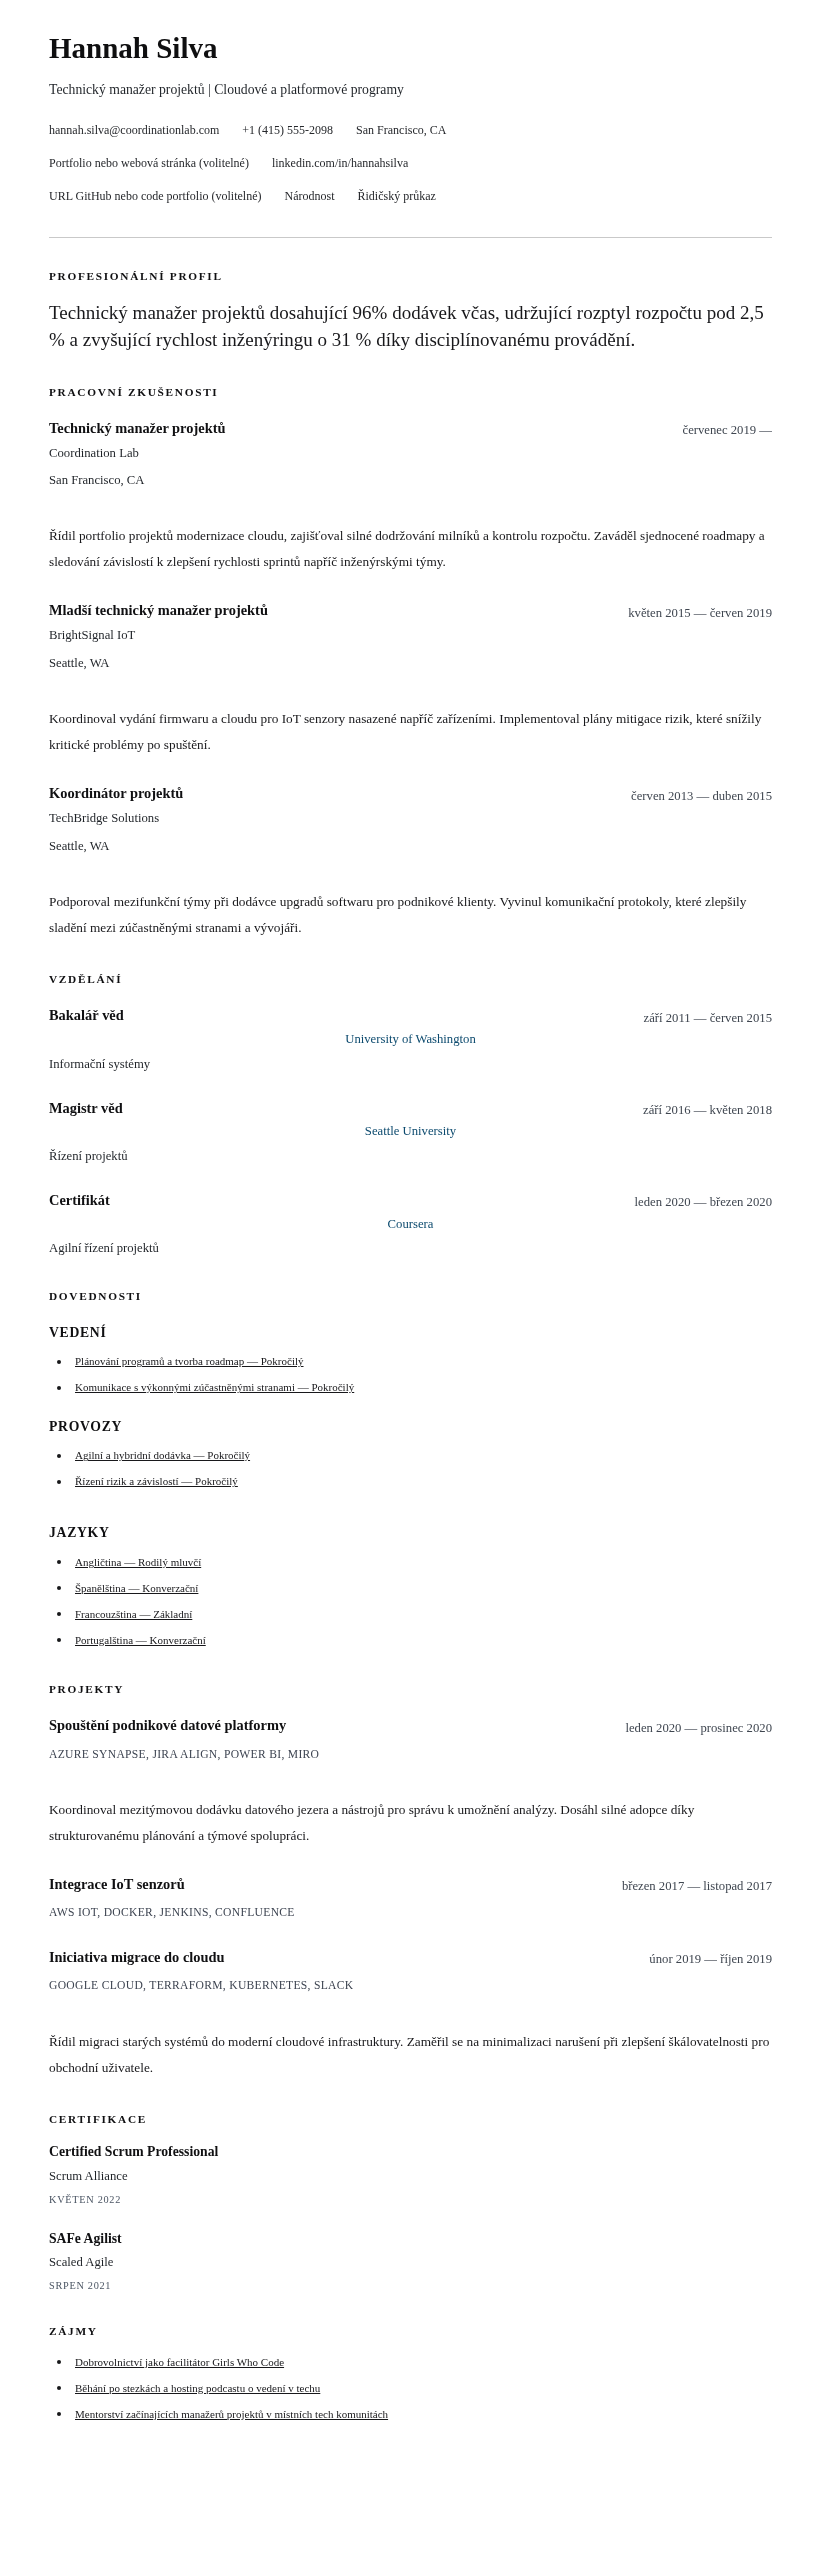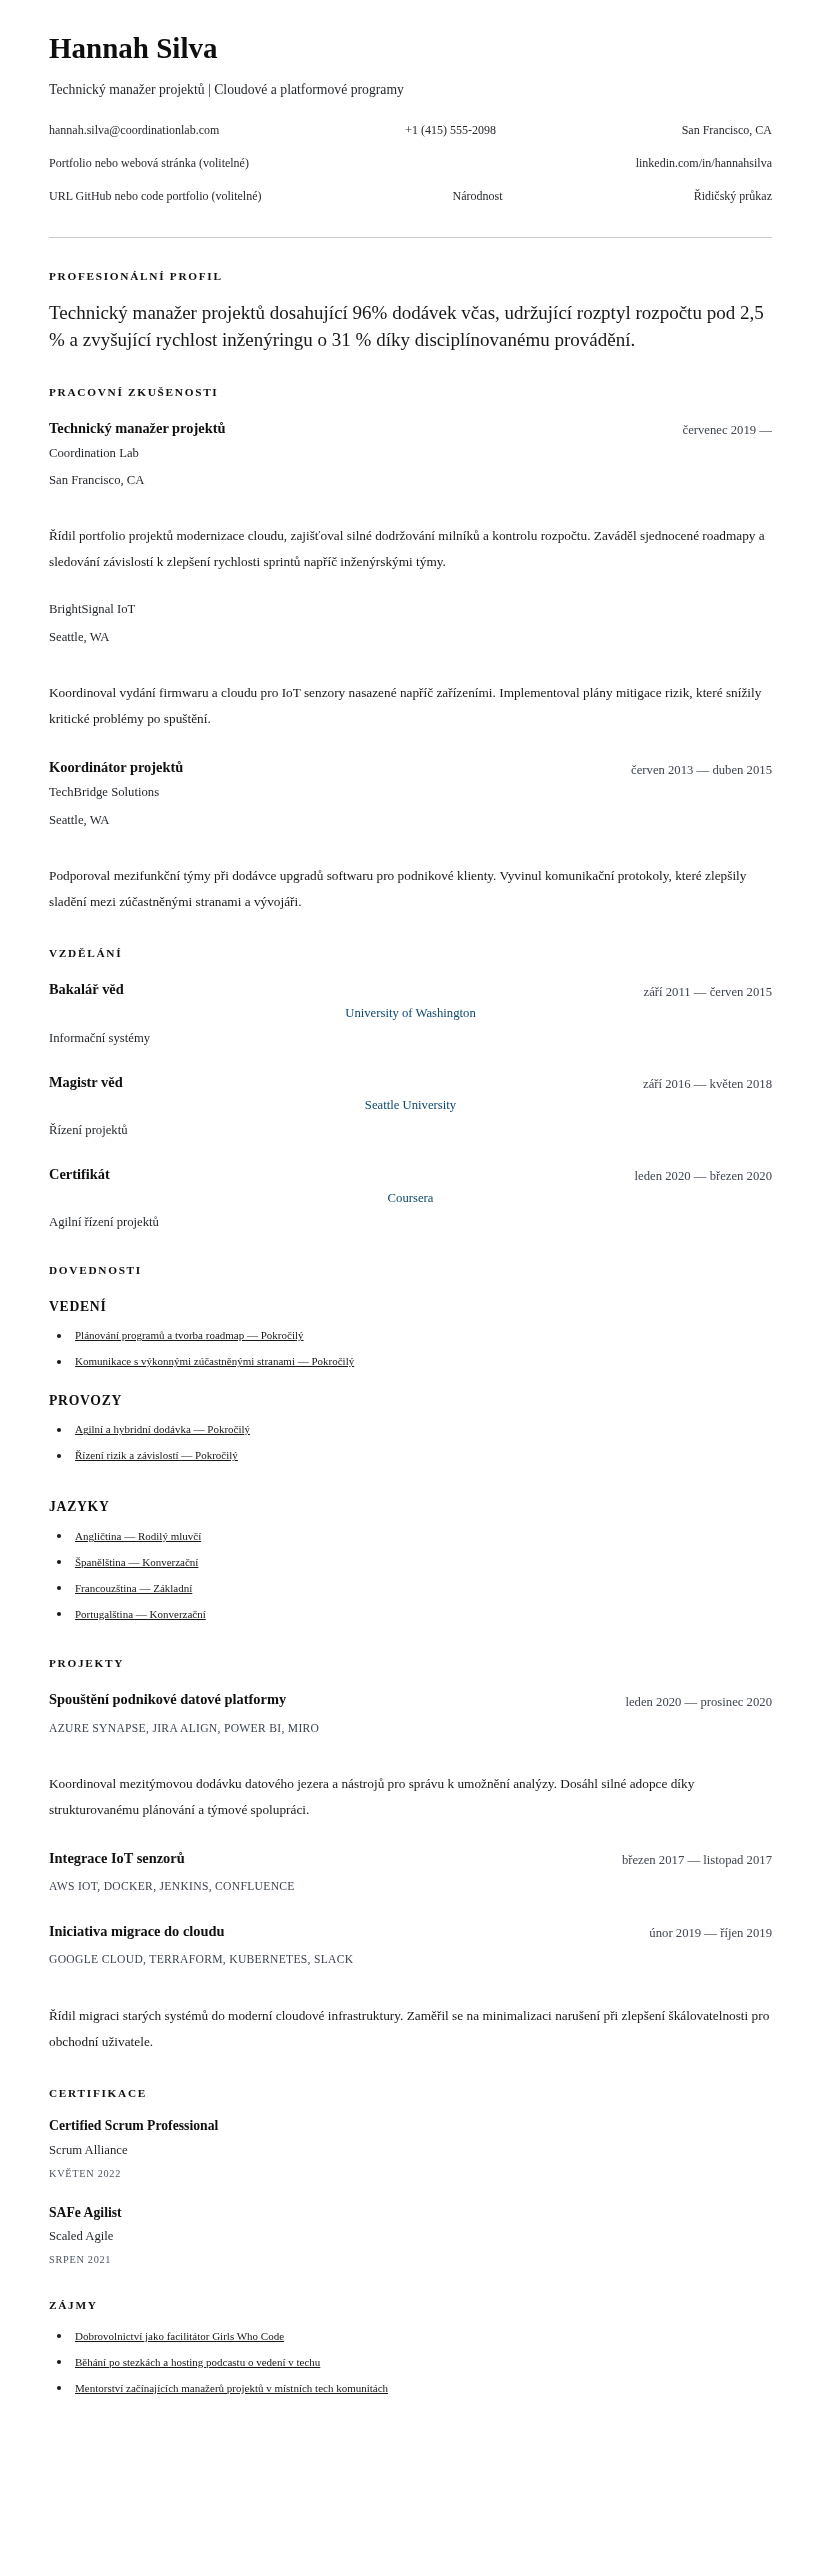--- a/index.html
+++ b/index.html
@@ -7,21 +7,21 @@
   body { font-family: "Liberation Serif", "DejaVu Serif", serif; color: #18181b; }
   .page {
     width: 821px; min-height: 2576px; margin: 0 auto;
     padding: 32px 49px 34px 49px; background: #fff;
   }
 
   
   .name { margin: 0; font-size: 29px; line-height: 1.15; font-weight: 700; color: #0f0f10; }
   .subtitle { margin-top: 15px; font-size: 13.7px; line-height: 19px; color: #1f2328; }
   .contact { margin-top: 22px; }
-  .contact-row { display: flex; gap: 23px; margin-top: 15px; font-size: 12px; line-height: 18px; color: #26282c; justify-content: space-between; }
+  .contact-row { display: flex; gap: 23px; margin-top: 15px; font-size: 12px; line-height: 18px; color: #26282c; }
   .contact-row:first-child { margin-top: 0; }
   .header-divider { border: 0; border-top: 0.7px solid #c9c9c9; margin: 31.5px 0 0 0; }
 
   
   .section-heading {
     margin: 31.5px 0 0 0; font-size: 11.3px; line-height: 15px;
     font-weight: 700; letter-spacing: 1.7px; color: #101012;
   }
   .profile-text { margin: 15px 0 0 0; font-size: 19px; line-height: 27px; color: #18181b; max-width: 723px; }
 
@@ -99,20 +99,24 @@
       <div class="entry-head">
         <h3 class="entry-title">Technický manažer projektů</h3>
         <span class="entry-dates">červenec 2019 —</span>
       </div>
       <div class="entry-company">Coordination Lab</div>
       <div class="entry-location">San Francisco, CA</div>
       <p class="entry-desc">Řídil portfolio projektů modernizace cloudu, zajišťoval silné dodržování milníků a kontrolu rozpočtu. Zaváděl sjednocené roadmapy a sledování závislostí k zlepšení rychlosti sprintů napříč inženýrskými týmy.</p>
     </div>
 
     <div class="entry">
+      <div class="entry-head">
+        <h3 class="entry-title">Mladší technický manažer projektů</h3>
+        <span class="entry-dates">květen 2015 — červen 2019</span>
+      </div>
       <div class="entry-company">BrightSignal IoT</div>
       <div class="entry-location">Seattle, WA</div>
       <p class="entry-desc">Koordinoval vydání firmwaru a cloudu pro IoT senzory nasazené napříč zařízeními. Implementoval plány mitigace rizik, které snížily kritické problémy po spuštění.</p>
     </div>
 
     <div class="entry">
       <div class="entry-head">
         <h3 class="entry-title">Koordinátor projektů</h3>
         <span class="entry-dates">červen 2013 — duben 2015</span>
       </div>

